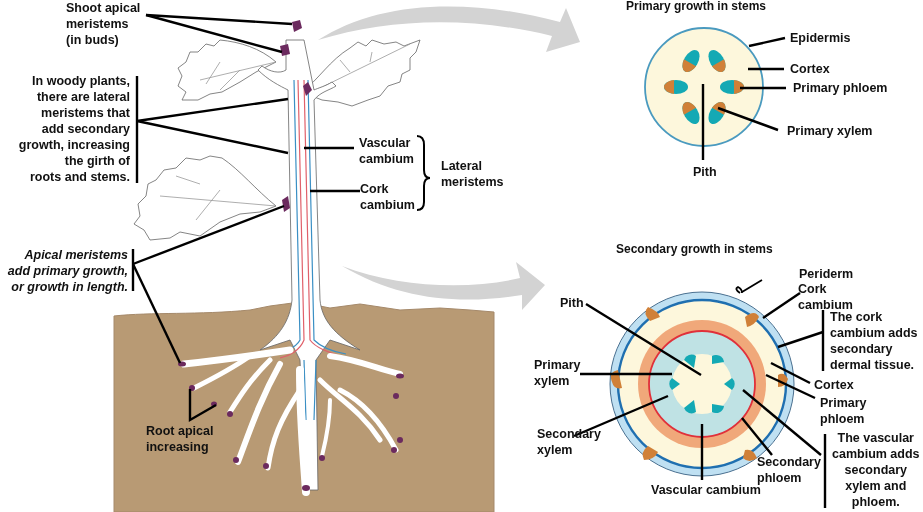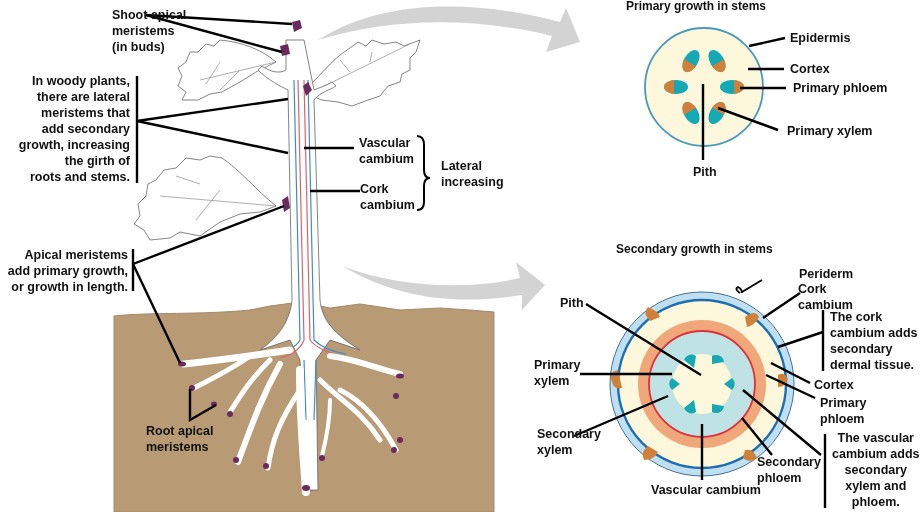--- a/index.html
+++ b/index.html
@@ -158,41 +158,41 @@
     <line x1="586" y1="304" x2="701" y2="375"></line>
     <line x1="580" y1="374" x2="672" y2="374"></line>
     <line x1="574" y1="436" x2="668" y2="396"></line>
     <line x1="743" y1="390" x2="821" y2="455"></line>
     <line x1="742" y1="418" x2="772" y2="455"></line>
     <line x1="702" y1="424" x2="702" y2="480"></line>
     <line x1="825" y1="434" x2="825" y2="508"></line>
   </g>
 </svg>
 
-<div class="lbl" style="left:66px;top:7px;margin-left:46px;">Shoot apical
+<div class="lbl" style="left:66px;top:0;">Shoot apical
 meristems
 (in buds)</div>
 <div class="lbl r" style="left:4px;top:73px;width:126px;">In woody plants,
 there are lateral
 meristems that
 add secondary
 growth, increasing
 the girth of
 roots and stems.</div>
 <div class="lbl" style="left:359px;top:135px;">Vascular
 cambium</div>
 <div class="lbl" style="left:360px;top:181px;">Cork
 cambium</div>
 <div class="lbl" style="left:441px;top:158px;">Lateral
-increasing</div>
-<div class="lbl r" style="left:2px;top:247px;width:126px;">Apical meristems
+meristems</div>
+<div class="lbl r" style="left:2px;top:247px;width:126px;font-style:italic;">Apical meristems
 add primary growth,
 or growth in length.</div>
 <div class="lbl" style="left:146px;top:423px;">Root apical
-meristems</div>
+increasing</div>
 
 <div class="lbl title" style="left:626px;top:-2px;">Primary growth in stems</div>
 <div class="lbl" style="left:790px;top:30px;">Epidermis</div>
 <div class="lbl" style="left:790px;top:61px;">Cortex</div>
 <div class="lbl" style="left:793px;top:80px;">Primary phloem</div>
 <div class="lbl" style="left:787px;top:123px;">Primary xylem</div>
 <div class="lbl" style="left:693px;top:164px;">Pith</div>
 
 <div class="lbl title" style="left:616px;top:241px;">Secondary growth in stems</div>
 <div class="lbl" style="left:767px;top:266px;margin-left:32px;">Periderm</div>

